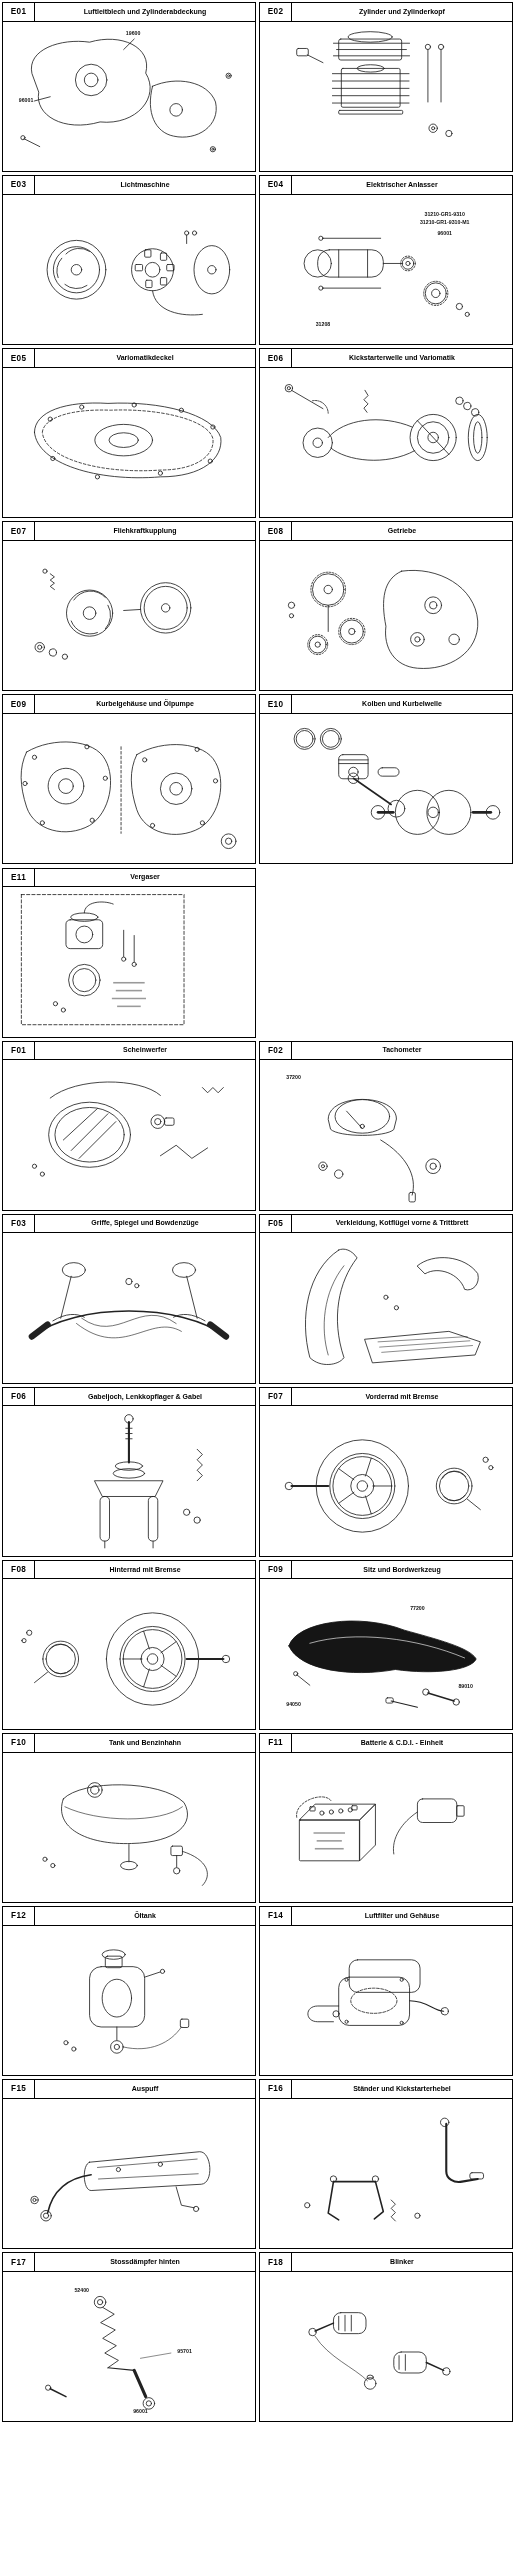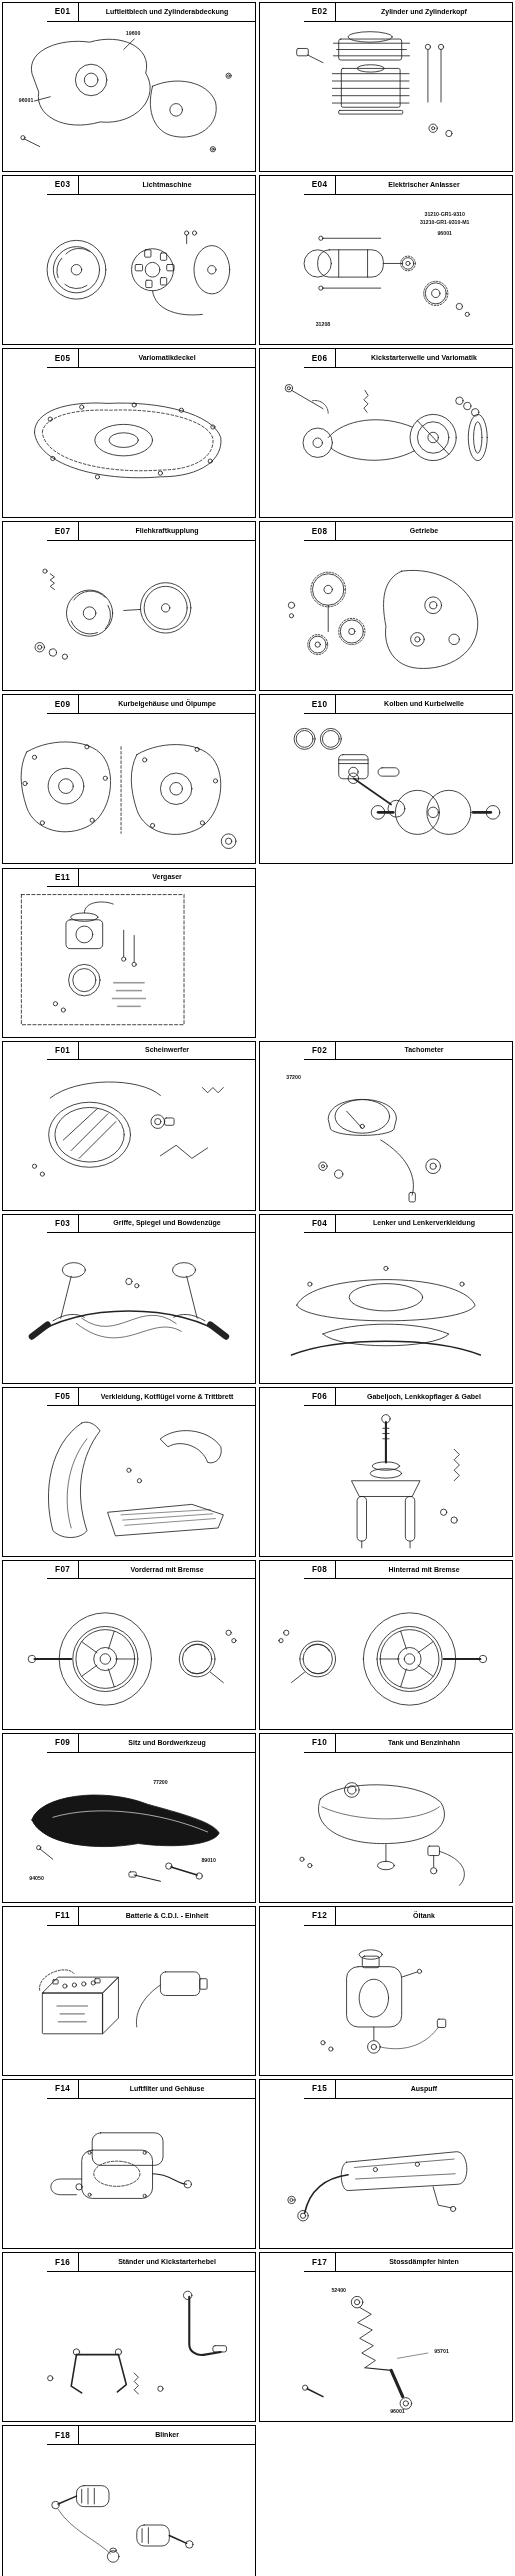--- a/index.html
+++ b/index.html
@@ -6,21 +6,21 @@
   html,body{background:#fff;}
   body{
     width:515px;height:3289px;overflow:hidden;
     font-family:"Liberation Sans","DejaVu Sans",sans-serif;color:#000;
   }
   .catalog{
     display:grid;grid-template-columns:1fr 1fr;grid-auto-rows:170px;
     gap:3.1px;padding:2.1px;
   }
   .panel{border:1px solid #000;background:#fff;display:flex;flex-direction:column;overflow:hidden;}
-  .hdr{display:flex;border-bottom:1px solid #000;min-height:18.5px;background:#fff;margin-left:44px;}
+  .hdr{display:flex;border-bottom:1px solid #000;min-height:18.5px;background:#fff;}
   .code{
     width:32px;border-right:1px solid #000;display:flex;align-items:center;justify-content:center;
     font-weight:bold;font-size:8.2px;letter-spacing:0.3px;
   }
   .title{
     flex:1;display:flex;align-items:center;justify-content:center;text-align:center;
     font-weight:bold;font-size:7px;line-height:1.15;padding:1px 5.2px;
   }
   .fig{flex:1;position:relative;background:#fff;}
   .fig svg{position:absolute;inset:0;width:100%;height:100%;}
@@ -403,37 +403,20 @@
           <ellipse cx="345" cy="68" rx="22" ry="14" fill="none" stroke="#222222" stroke-width="1.6" stroke-linecap="round" stroke-linejoin="round"></ellipse>
           <path d="M150,160 C220,210 260,120 330,170" fill="none" stroke="#222222" stroke-width="1.2" stroke-linecap="round" stroke-linejoin="round"></path>
           <path d="M140,170 C230,240 280,150 340,185" fill="none" stroke="#222222" stroke-width="1.2" stroke-linecap="round" stroke-linejoin="round"></path>
           <circle cx="240" cy="90" r="6" fill="none" stroke="#222222" stroke-width="1.6" stroke-linecap="round" stroke-linejoin="round"></circle>
           <circle cx="255" cy="98" r="4" fill="none" stroke="#222222" stroke-width="1.6" stroke-linecap="round" stroke-linejoin="round"></circle>
         </svg>
       </div>
     </section>
     <section class="panel">
       <div class="hdr">
-        <div class="code">F04</div>
-        <div class="title">Lenker und Lenkerverkleidung</div>
-      </div>
-      <div class="fig">
-        <svg viewBox="0 0 480 280" preserveAspectRatio="xMidYMid meet">
-          <path d="M70,135 C100,70 380,70 410,135 C390,175 90,175 70,135 Z" fill="none" stroke="#222222" stroke-width="1.6" stroke-linecap="round" stroke-linejoin="round"></path>
-          <ellipse cx="240" cy="120" rx="70" ry="26" fill="none" stroke="#222222" stroke-width="1.6" stroke-linecap="round" stroke-linejoin="round"></ellipse>
-          <path d="M120,190 C180,165 300,165 360,190 C330,220 150,220 120,190 Z" fill="none" stroke="#222222" stroke-width="1.6" stroke-linecap="round" stroke-linejoin="round"></path>
-          <path d="M60,230 C150,195 330,195 420,230" fill="none" stroke="#222222" stroke-width="3" stroke-linecap="round" stroke-linejoin="round"></path>
-          <circle cx="95" cy="95" r="4" fill="none" stroke="#222222" stroke-width="1.6" stroke-linecap="round" stroke-linejoin="round"></circle>
-          <circle cx="385" cy="95" r="4" fill="none" stroke="#222222" stroke-width="1.6" stroke-linecap="round" stroke-linejoin="round"></circle>
-          <circle cx="240" cy="65" r="4" fill="none" stroke="#222222" stroke-width="1.6" stroke-linecap="round" stroke-linejoin="round"></circle>
-        </svg>
-      </div>
-    </section>
-    <section class="panel">
-      <div class="hdr">
         <div class="code">F05</div>
         <div class="title">Verkleidung, Kotflügel vorne &amp; Trittbrett</div>
       </div>
       <div class="fig">
         <svg viewBox="0 0 480 280" preserveAspectRatio="xMidYMid meet">
           <path d="M150,30 C90,70 75,160 95,235 C115,255 150,250 160,235 C135,160 150,90 185,45 C175,30 160,25 150,30 Z" fill="none" stroke="#222222" stroke-width="1.6" stroke-linecap="round" stroke-linejoin="round"></path>
           <path d="M160,60 C120,110 115,180 130,230" fill="none" stroke="#222222" stroke-width="1.2" stroke-linecap="round" stroke-linejoin="round"></path>
           <path d="M200,200 L360,185 L420,205 L410,230 L215,245 Z" fill="none" stroke="#222222" stroke-width="1.6" stroke-linecap="round" stroke-linejoin="round"></path>
           <line x1="225" y1="205" x2="395" y2="195" fill="none" stroke="#222222" stroke-width="1" stroke-linecap="round" stroke-linejoin="round"></line>
           <line x1="228" y1="215" x2="400" y2="203" fill="none" stroke="#222222" stroke-width="1" stroke-linecap="round" stroke-linejoin="round"></line>

